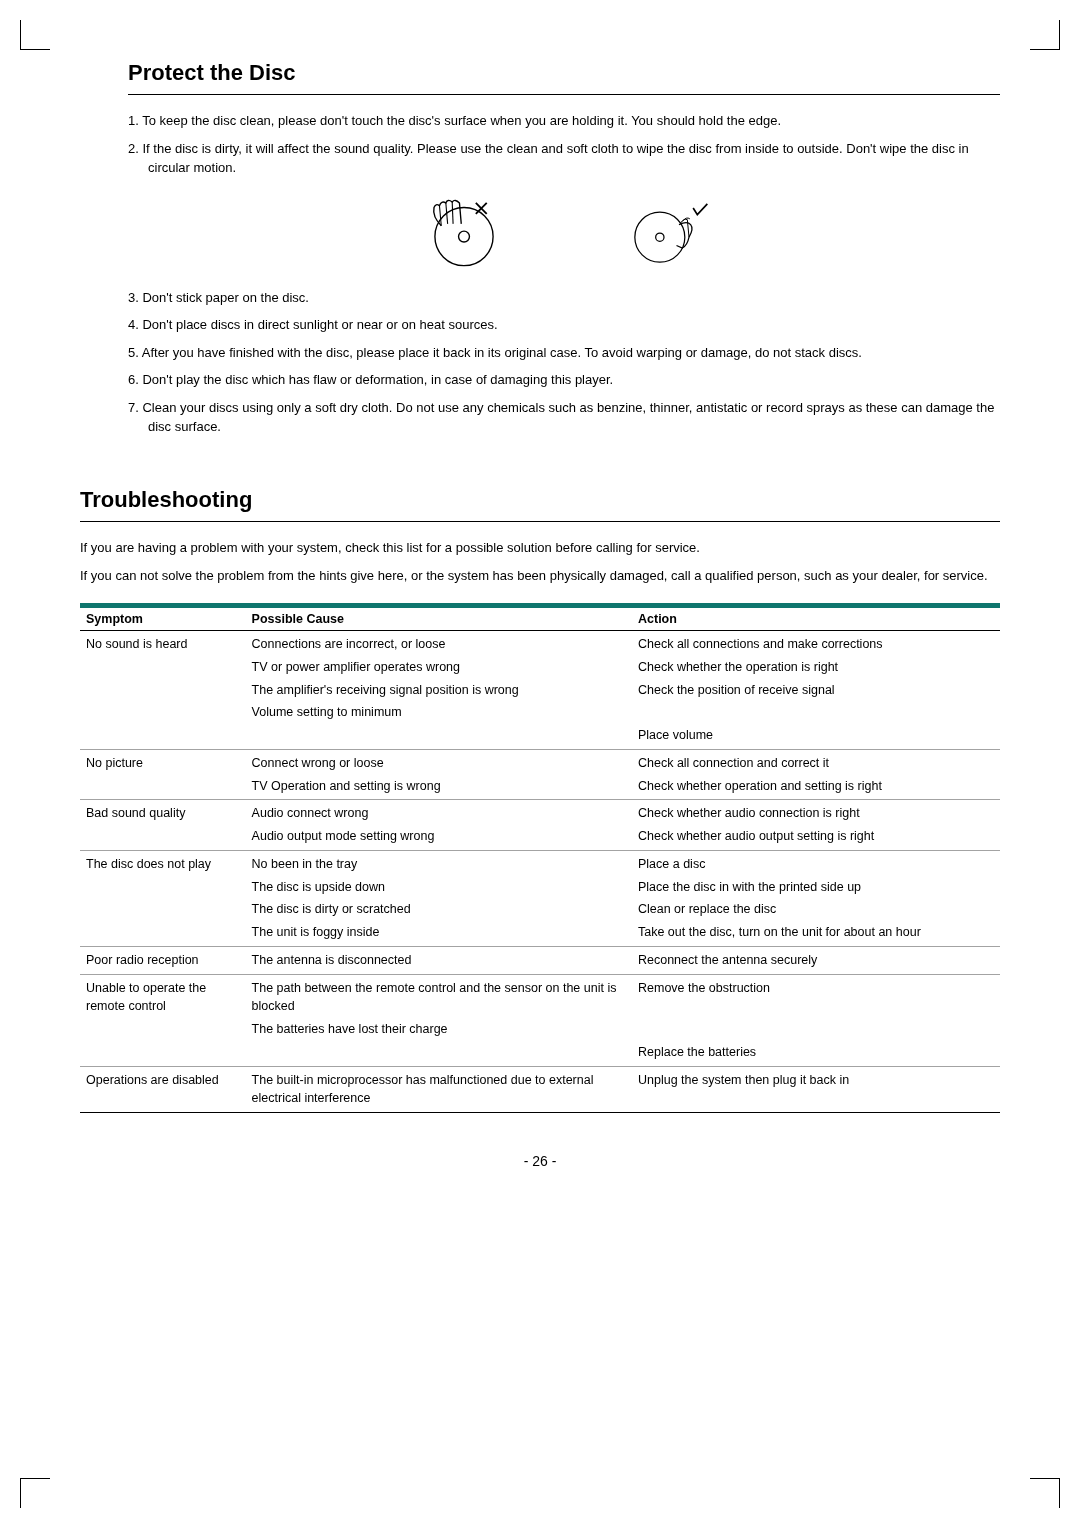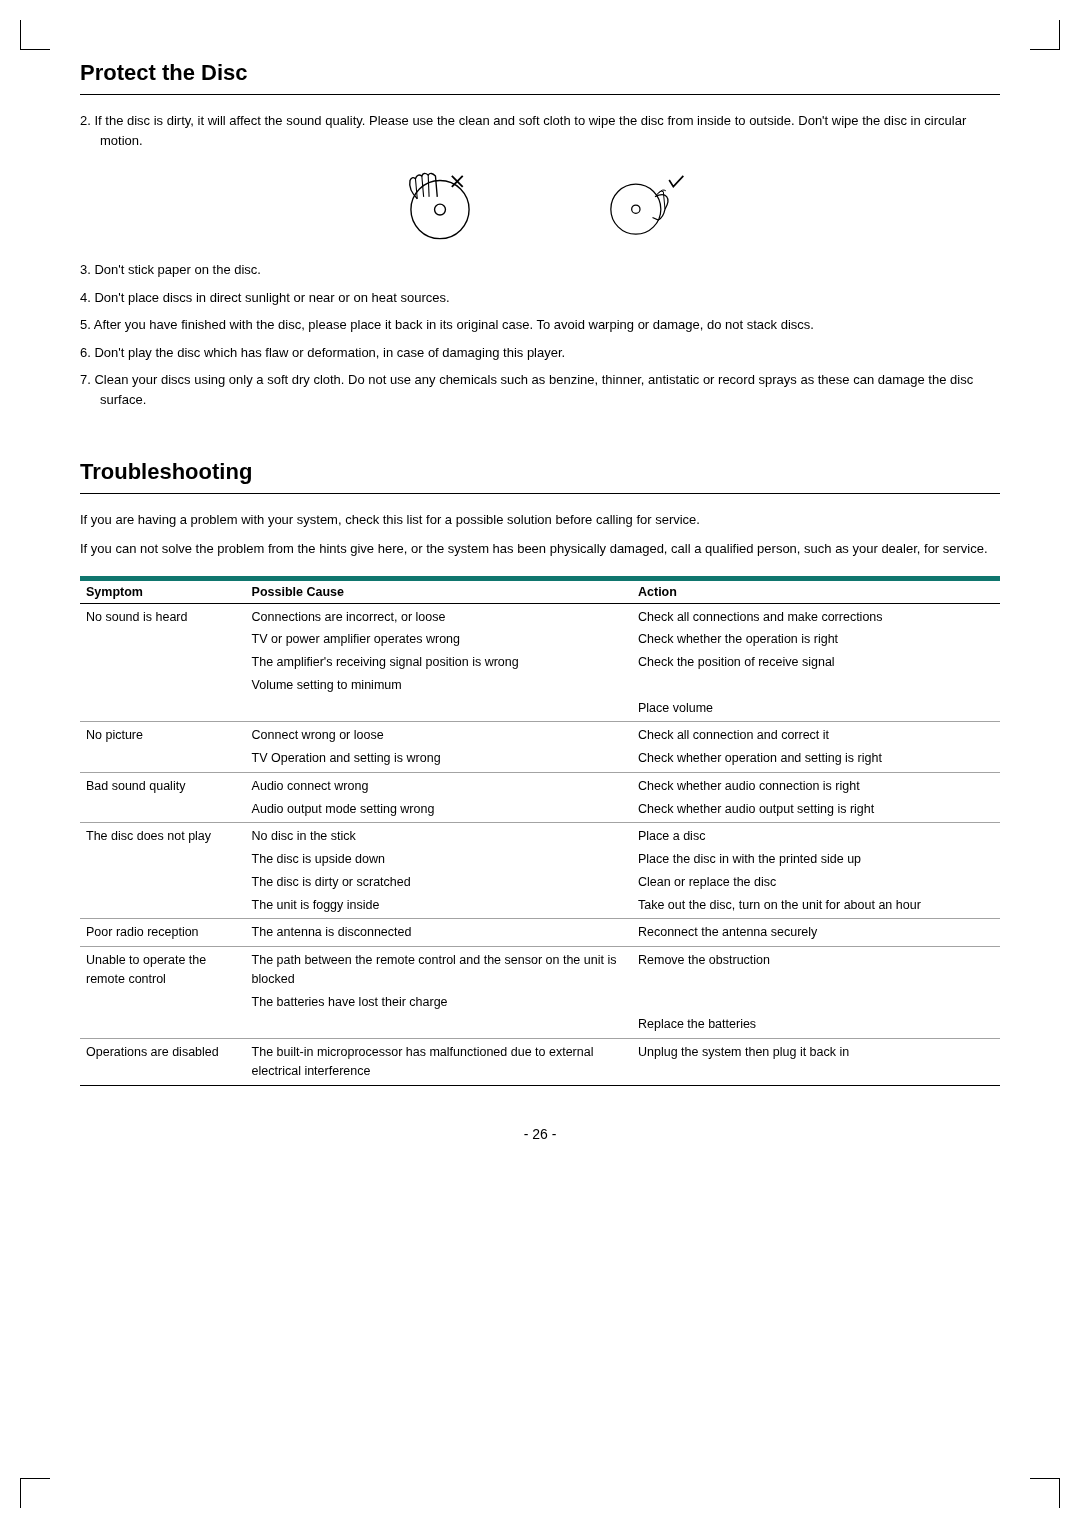--- a/index.html
+++ b/index.html
@@ -46,20 +46,21 @@
     }
 
     .section-divider {
       border: none;
       border-top: 1.5px solid #000;
       margin-bottom: 16px;
     }
 
     .protect-section {
       margin-bottom: 50px;
+      margin-left: 48px;
     }
 
     .protect-list {
       list-style: none;
       padding: 0;
       margin-bottom: 10px;
     }
 
     .protect-list li {
       margin-bottom: 8px;
@@ -149,20 +150,21 @@
   <div class="corner-mark corner-tl"></div>
   <div class="corner-mark corner-tr"></div>
   <div class="corner-mark corner-bl"></div>
   <div class="corner-mark corner-br"></div>
 
   <div class="protect-section">
     <h1 class="section-title">Protect the Disc</h1>
     <hr class="section-divider">
 
     <ul class="protect-list">
+      <li>1.  To keep the disc clean, please don't touch the disc's surface when you are holding it. You should hold the edge.</li>
       <li>2.  If the disc is dirty, it will affect the sound quality. Please use the clean and soft cloth to wipe the disc from inside to outside. Don't wipe the disc in circular motion.</li>
     </ul>
 
     <div class="disc-images">
 
       <div class="disc-img-placeholder">
         <svg width="110" height="75" viewBox="0 0 110 75">
 
           <ellipse cx="55" cy="42" rx="32" ry="32" fill="none" stroke="#000" stroke-width="1.5"></ellipse>
           <ellipse cx="55" cy="42" rx="6" ry="6" fill="none" stroke="#000" stroke-width="1.5"></ellipse>
@@ -251,21 +253,21 @@
             <td class="col-symptom symptom-cell" rowspan="2">Bad sound quality</td>
             <td class="col-cause">Audio connect wrong</td>
             <td class="col-action">Check whether audio connection is right</td>
           </tr>
           <tr class="row-border-bottom">
             <td class="col-cause">Audio output mode setting wrong</td>
             <td class="col-action">Check whether audio output setting is right</td>
           </tr>
           <tr class="row-border-top">
             <td class="col-symptom symptom-cell" rowspan="4">The disc does not play</td>
-            <td class="col-cause">No disc in the stick</td>
+            <td class="col-cause">No been in the tray</td>
             <td class="col-action">Place a disc</td>
           </tr>
           <tr>
             <td class="col-cause">The disc is upside down</td>
             <td class="col-action">Place the disc in with the printed side up</td>
           </tr>
           <tr>
             <td class="col-cause">The disc is dirty or scratched</td>
             <td class="col-action">Clean or replace the disc</td>
           </tr>

